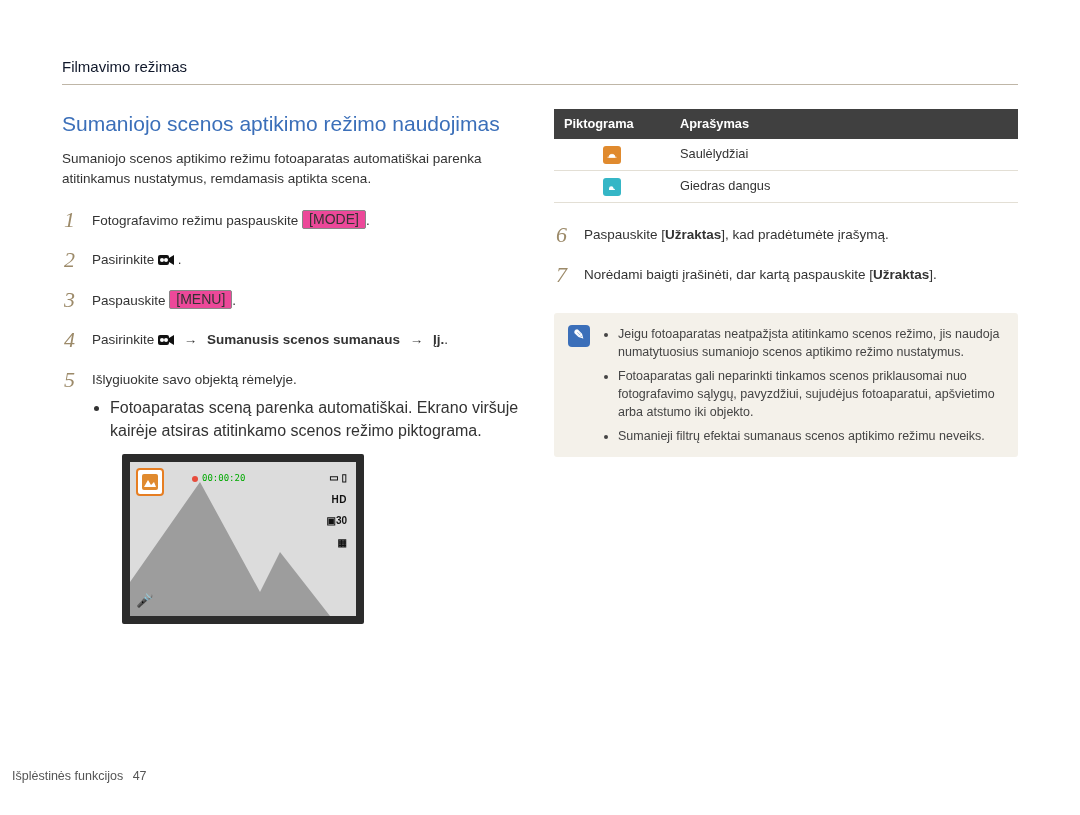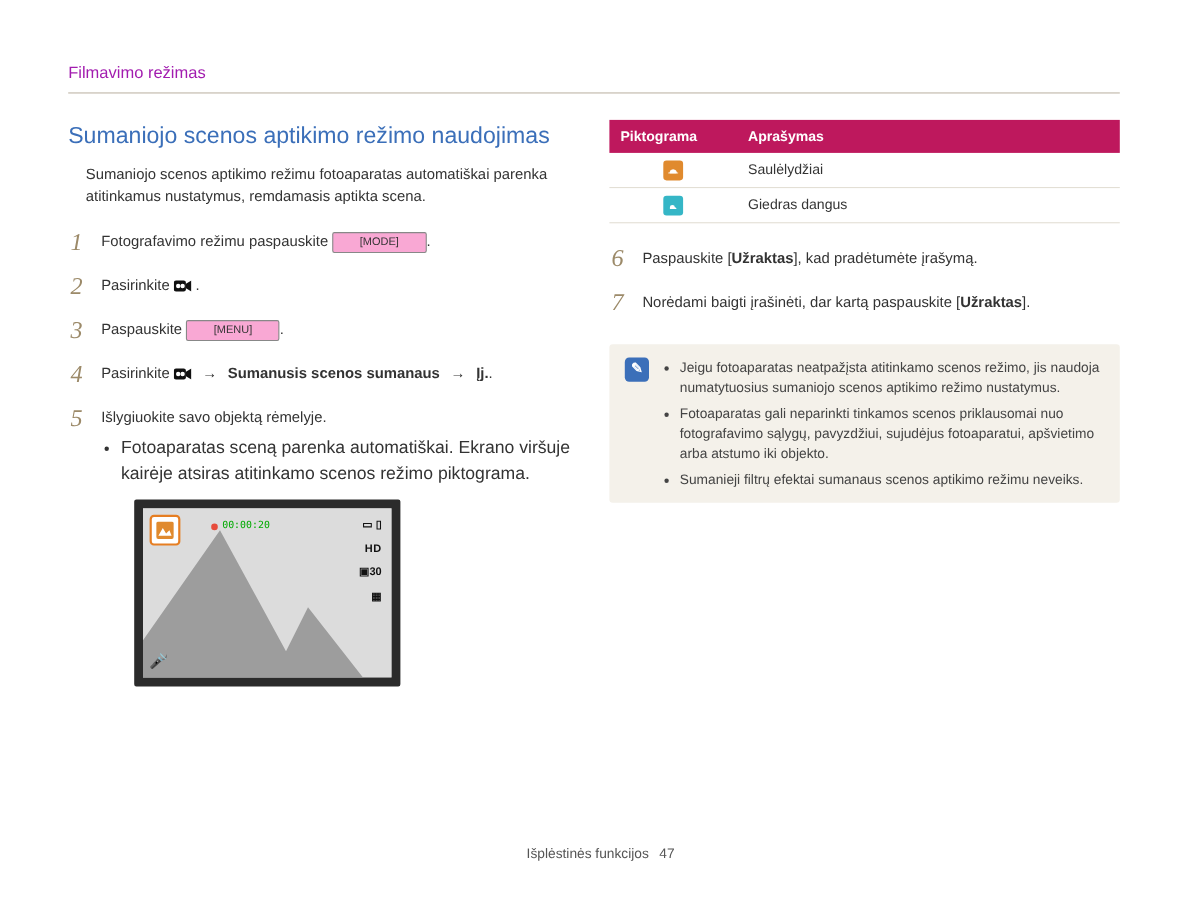--- a/index.html
+++ b/index.html
@@ -1,59 +1,59 @@
 <!DOCTYPE html>
 <html><head>
 <meta charset="utf-8">
 <style>
   html,body{margin:0;padding:0;background:#fff;font-family:Arial,Helvetica,sans-serif;color:#333;font-size:13.5px;line-height:1.45}
   .page{width:1080px;height:815px;position:relative;box-sizing:border-box;padding:56px 62px 0 62px}
-  .section-label{color:#a21caf;font-size:15px;margin-bottom:4px}
+  .section-label{color:#0f172a;font-size:15px;margin-bottom:4px}
   .rule{border:none;border-top:1px solid #bfb6a7;margin:6px 0 24px 0}
   .cols{display:flex;gap:28px}
   .col{flex:1;min-width:0}
   h1{color:#3b6fb9;font-weight:400;font-size:21px;margin:0 0 10px 0}
-  .intro{margin:0 0 18px 16px;color:#333}
+  .intro{margin:0 0 18px 0;color:#333}
   ol.steps{list-style:none;padding:0;margin:0;counter-reset:step}
   ol.steps>li{position:relative;padding:4px 0 4px 30px;min-height:26px}
   ol.steps>li::before{counter-increment:step;content:counter(step);position:absolute;left:2px;top:-2px;color:#9c8a69;font-family:Georgia,'Times New Roman',serif;font-style:italic;font-size:22px}
   ol.steps>li+li{margin-top:6px}
-  .btn-frame{display:inline-block;border:1px solid #888;border-radius:2px;padding:0 24px;font-size:10px;line-height:17px;vertical-align:1px;background:#f9a8d4}
+  .btn-frame{display:inline-block;border:1px solid #888;border-radius:2px;padding:0 6px;font-size:14px;line-height:17px;vertical-align:1px;background:#ec4899}
   .cam-icon{display:inline-block;vertical-align:-2px}
   .sublist{list-style:disc;margin:6px 0 12px 18px;padding:0}
   .sublist li{font-size:16px;color:#333}
   .arrow{margin:0 6px}
   
   .preview-wrap{margin:6px 0 0 30px;width:242px}
   .preview{border:8px solid #2b2b2b;border-radius:2px;background:#d9d9d9;height:154px;position:relative;overflow:hidden}
   .preview .mountain{position:absolute;bottom:0;left:0;right:0;height:100%}
   .preview .badge{position:absolute;top:6px;left:6px;width:24px;height:24px;border:2px solid #e67e22;border-radius:4px;background:#fff;display:flex;align-items:center;justify-content:center}
   .preview .badge svg{width:16px;height:16px}
   .preview .rec{position:absolute;top:10px;left:62px;display:flex;align-items:center;gap:4px;font-size:9px;color:#0a0;font-family:monospace}
   .preview .rec .dot{width:6px;height:6px;background:#e74c3c;border-radius:50%}
   .preview .right-icons{position:absolute;top:8px;right:6px;display:flex;flex-direction:column;gap:5px;align-items:flex-end}
   .preview .ri{font-size:10px;color:#111;font-weight:bold;border:1px solid transparent;padding:0 2px}
   .preview .hd{font-weight:900;letter-spacing:.5px}
   .preview .mic{position:absolute;bottom:6px;left:6px;font-size:14px;color:#111}
   
   table.icons{border-collapse:collapse;width:100%;font-size:12.8px;margin-bottom:18px}
-  table.icons th{background:#be185d;color:#fff;text-align:left;padding:6px 10px;font-weight:700}
+  table.icons th{background:#404040;color:#fff;text-align:left;padding:6px 10px;font-weight:700}
   table.icons td{padding:6px 10px;border-bottom:1px solid #e3dfd5}
   .sq{display:inline-block;width:18px;height:18px;border-radius:3px;vertical-align:middle;position:relative}
   .sq svg{position:absolute;inset:0;margin:auto;width:12px;height:12px}
   .sq.orange{background:#e08a2e}
   .sq.blue{background:#35b6c6}
   .sq.green{background:#7fc24a}
   
   .info{background:#f4f1ea;border-radius:3px;padding:12px 14px;display:flex;gap:12px;font-size:12.5px;color:#444;margin-top:18px}
   .info .info-icon{flex:0 0 auto;width:22px;height:22px;border-radius:4px;background:#3b6fb9;color:#fff;display:flex;align-items:center;justify-content:center;font-weight:bold;font-size:13px}
   .info ul{margin:0;padding-left:16px}
   .info li+li{margin-top:6px}
   
-  .footer{position:absolute;bottom:30px;left:12px;right:0;text-align:center;color:#555;font-size:12.5px}
+  .footer{position:absolute;bottom:30px;left:12px;right:0;text-align:left;color:#555;font-size:12.5px}
   .footer .pg{margin-left:6px}
   .strong{font-weight:700}
 </style>
 </head>
 <body>
 
 <div class="page">
   <div class="section-label">Filmavimo režimas</div>
   <hr class="rule">
 

